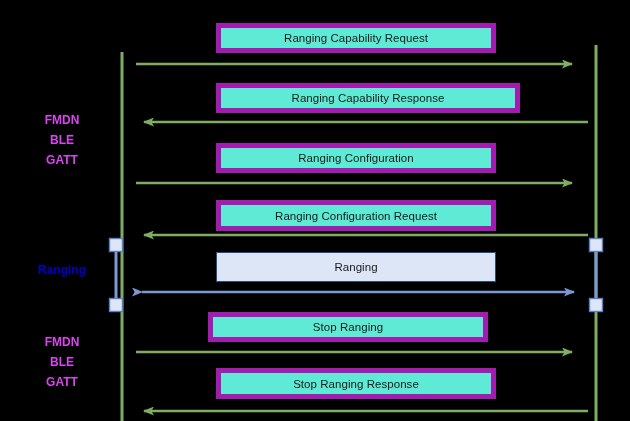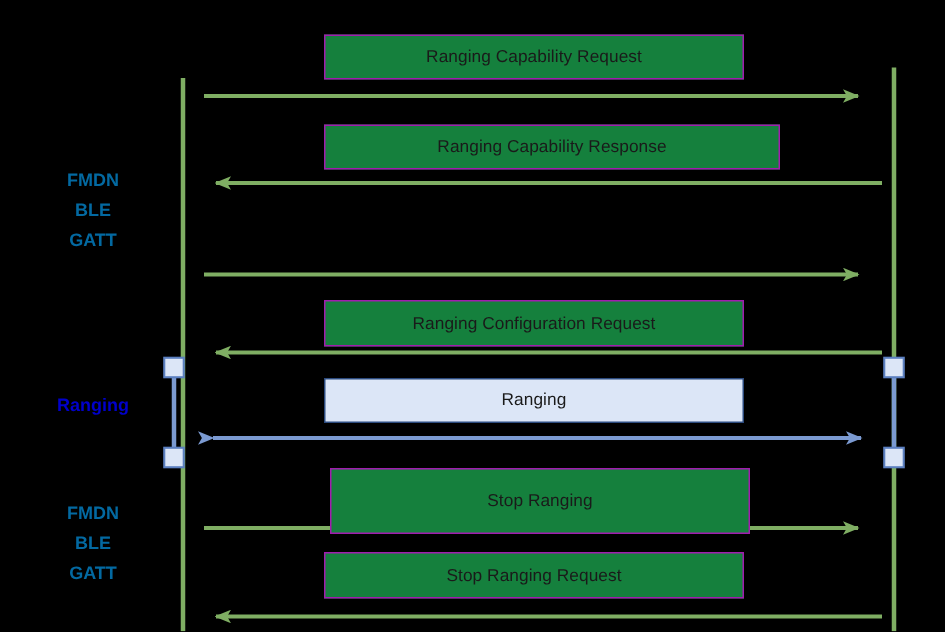--- a/index.html
+++ b/index.html
@@ -26,36 +26,36 @@
     position: absolute;
     box-sizing: border-box;
     display: flex;
     align-items: center;
     justify-content: center;
     font-size: 11.5px;
     color: #1a1a1a;
     letter-spacing: 0.05px;
   }
   .msg-box.green {
-    background: #15803d;
-    border: 1px solid #a21caf;
+    background: #5eead4;
+    border: 5px solid #a21caf;
   }
   .msg-box.blue {
     background: #dce6f7;
     border: 1px solid #2b4a7e;
   }
   .phase-label {
     position: absolute;
     text-align: center;
     font-size: 12px;
     font-weight: bold;
     line-height: 20px;
     white-space: pre-line;
   }
-  .phase-label.green-label { color: #0369a1; }
+  .phase-label.green-label { color: #d946ef; }
   .phase-label.blue-label  { color: #0000cc; }
 </style>
 </head>
 <body>
 
 <div id="diagram-root">
 
   <svg class="layer" viewBox="0 0 630 421">
     <defs>
       <marker id="arrow-green-right" markerWidth="11" markerHeight="9" refX="10" refY="4.5" orient="auto" markerUnits="userSpaceOnUse">
@@ -103,22 +103,23 @@
 GATT</div>
   <div class="phase-label blue-label" style="left:27px; top:260px; width:70px;">Ranging</div>
   <div class="phase-label green-label" style="left:27px; top:332px; width:70px;">FMDN
 BLE
 GATT</div>
 
   <div class="msg-box green" style="left:216px; top:23px; width:280px; height:30px;">Ranging Capability Request</div>
 
   <div class="msg-box green" style="left:216px; top:83px; width:304px; height:30px;">Ranging Capability Response</div>
 
+  <div class="msg-box green" style="left:216px; top:143px; width:280px; height:30px;">Ranging Configuration</div>
 
   <div class="msg-box green" style="left:216px; top:200px; width:280px; height:31px;">Ranging Configuration Request</div>
 
   <div class="msg-box blue" style="left:216px; top:252px; width:280px; height:30px;">Ranging</div>
 
-  <div class="msg-box green" style="left:220px; top:312px; width:280px; height:44px;">Stop Ranging</div>
+  <div class="msg-box green" style="left:208px; top:312px; width:280px; height:30px;">Stop Ranging</div>
 
-  <div class="msg-box green" style="left:216px; top:368px; width:280px; height:31px;">Stop Ranging Request</div>
+  <div class="msg-box green" style="left:216px; top:368px; width:280px; height:31px;">Stop Ranging Response</div>
 
 </div>
 
 </body></html>

